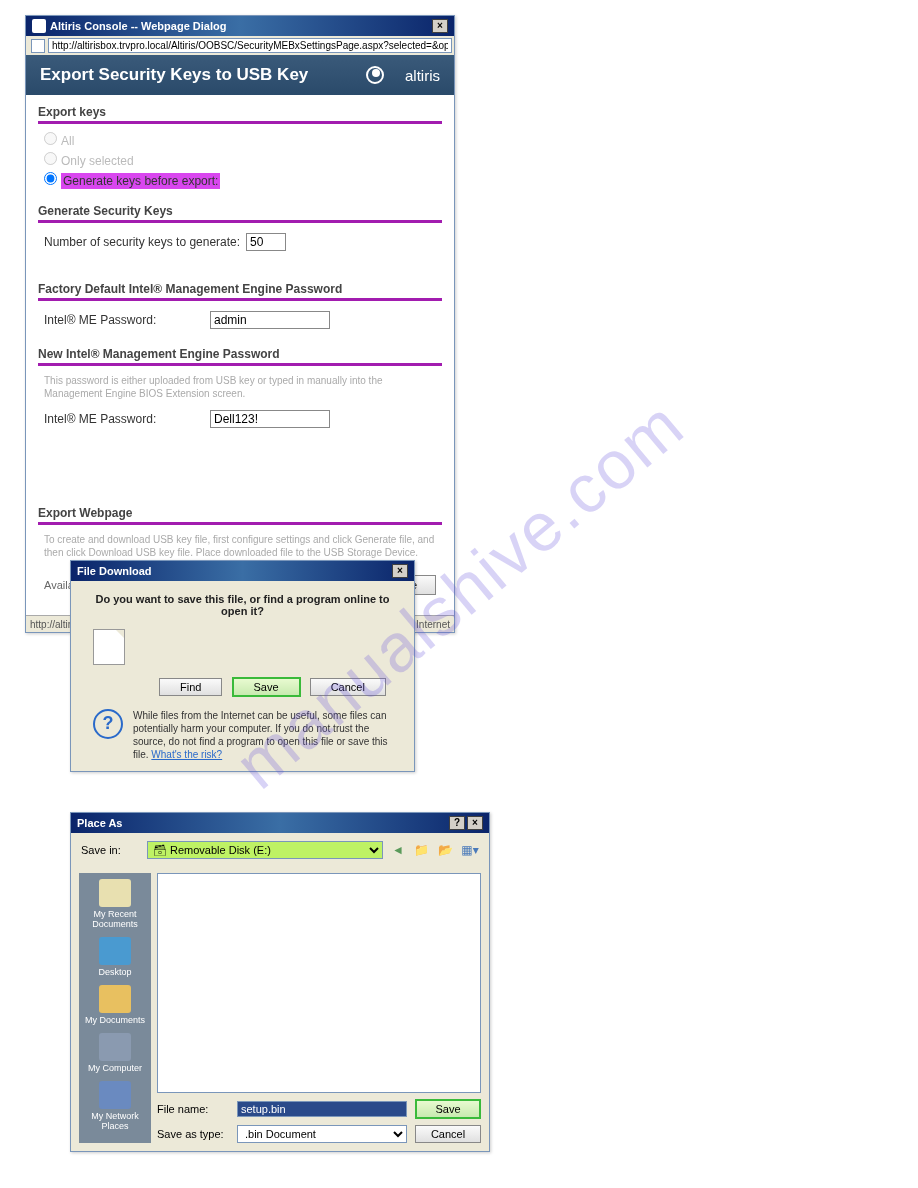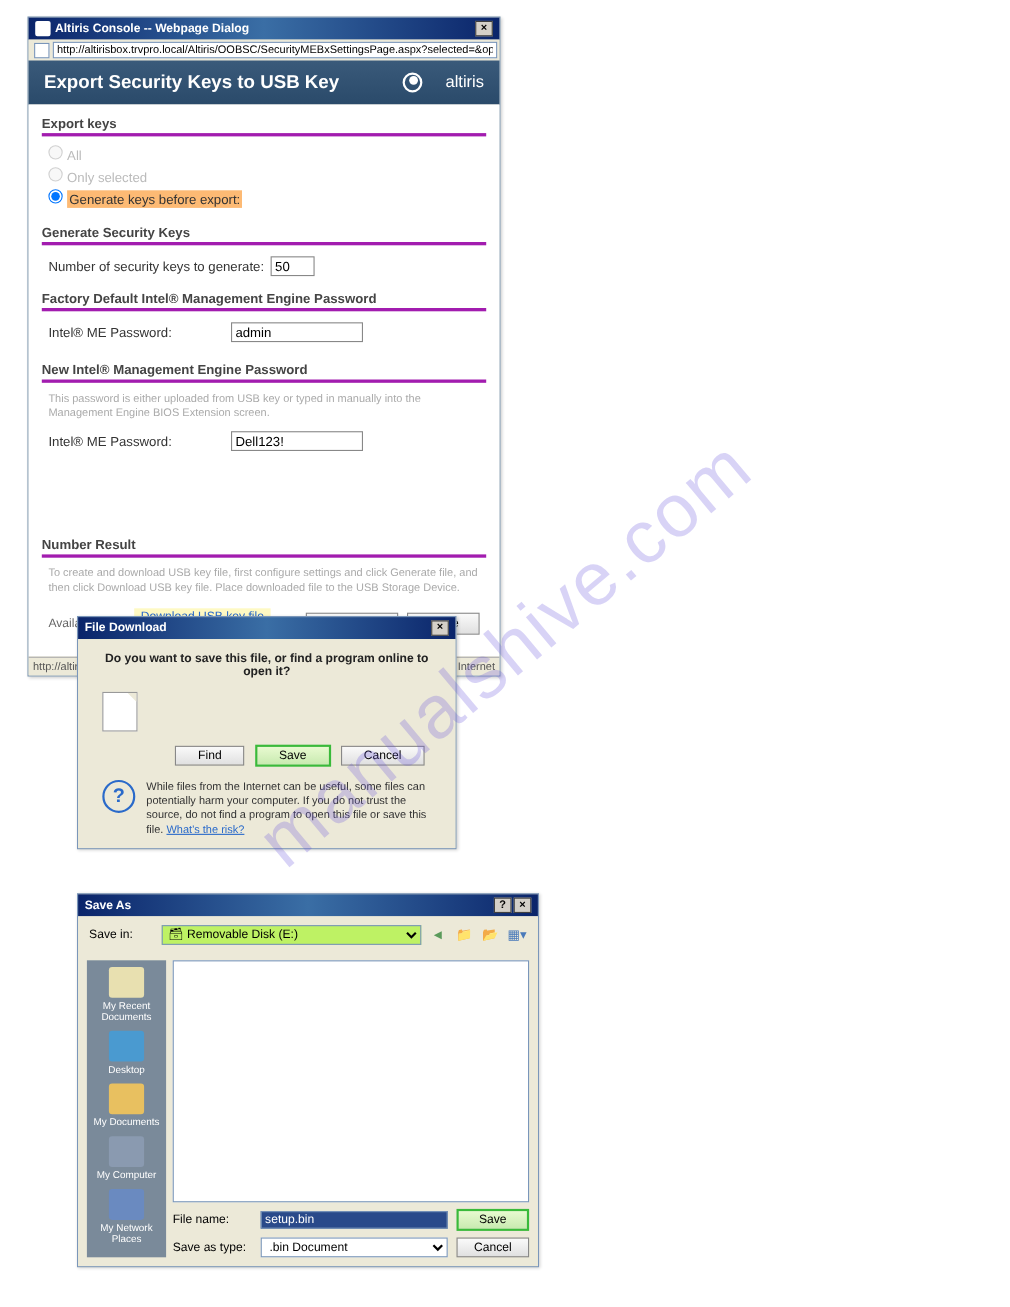--- a/index.html
+++ b/index.html
@@ -13,30 +13,30 @@
 .titlebar .ico { width: 14px; height: 14px; background: #fff; margin-right: 4px; display: inline-block; border-radius: 2px; }
 .titlebar .spacer { flex: 1; }
 .titlebar .xbtn { width: 16px; height: 14px; background: #d4d0c8; border: 1px solid #404040; color: #000; font-size: 10px; text-align: center; line-height: 11px; margin-left: 2px; }
 .titlebar .hbtn { width: 16px; height: 14px; background: #d4d0c8; border: 1px solid #404040; color: #000; font-size: 10px; text-align: center; line-height: 11px; margin-left: 2px; font-weight: bold; }
 
 .addrbar { background: #ece9d8; padding: 2px; display: flex; align-items: center; }
 .addrbar input { flex: 1; font-size: 10px; padding: 1px 3px; border: 1px solid #7a96ba; background: #fff; }
 
 .banner { background: linear-gradient(to bottom,#3a5a7a,#2a4a6a); color: #fff; padding: 10px 14px; display: flex; align-items: center; }
 .banner-title { font-size: 17px; font-weight: bold; flex: 1; }
-.brand { font-size: 15px; display: flex; align-items: flex-start; gap: 21px; }
+.brand { font-size: 15px; display: flex; align-items: center; gap: 21px; }
 .brand-logo { width: 18px; height: 18px; border: 2px solid #fff; border-radius: 50%; position: relative; }
 .brand-logo::before { content: ''; position: absolute; width: 8px; height: 8px; background: #fff; border-radius: 50%; left: 4px; top: 1px; }
 
 .content { background: #fff; padding: 6px 12px 10px; }
 .sect-hdr { font-weight: bold; color: #444; font-size: 12px; padding: 4px 0 2px; border-bottom: 3px solid #a21caf; margin-bottom: 6px; }
 .radio-row { padding: 2px 6px; color: #333; font-size: 12px; }
 .radio-row.dis { color: #bbb; }
 .radio-row input { margin-right: 4px; }
-.highlight { background: #fdba74; padding: 1px 2px; }
+.highlight { background: #d946ef; padding: 1px 2px; }
 .fld-row { padding: 4px 6px; font-size: 12px; color: #333; display: flex; align-items: center; gap: 6px; }
 .fld-row label { min-width: 160px; }
 .fld-row input[type=text] { border: 1px solid #888; padding: 1px 3px; font-size: 12px; width: 120px; }
 .fld-row input.sm { width: 40px; }
 .help { color: #aaa; font-size: 10px; padding: 2px 6px 6px; line-height: 1.3; }
 .btnrow { display: flex; gap: 8px; align-items: center; padding: 8px 6px; }
 .btn { background: linear-gradient(to bottom,#fafafa,#e0e0e0); border: 1px solid #888; padding: 3px 18px; font-size: 11px; }
 .link-hl { background: #fef9c3; color: #2a6aca; padding: 2px 6px; font-size: 11px; }
 .avail { font-size: 11px; color: #666; }
 .ts { font-size: 9px; color: #aaa; }
@@ -111,34 +111,34 @@
     <div class="radio-row dis"><input type="radio" disabled="" style=""><span>All</span></div>
     <div class="radio-row dis"><input type="radio" disabled="" style=""><span>Only selected</span></div>
     <div class="radio-row"><input type="radio" checked="" style=""><span class="highlight">Generate keys before export:</span></div>
 
     <div class="sect-hdr" style="margin-top:10px;">Generate Security Keys</div>
     <div class="fld-row">
       <label style="min-width:auto;">Number of security keys to generate:</label>
       <input type="text" class="sm" value="50" style="">
     </div>
 
-    <div class="sect-hdr" style="margin-top:5px;">Factory Default Intel® Management Engine Password</div>
+    <div class="sect-hdr" style="margin-top:23px;">Factory Default Intel® Management Engine Password</div>
     <div class="fld-row">
       <label>Intel® ME Password:</label>
       <input type="text" value="admin" style="">
     </div>
 
     <div class="sect-hdr" style="margin-top:10px;">New Intel® Management Engine Password</div>
     <div class="help">This password is either uploaded from USB key or typed in manually into the Management Engine BIOS Extension screen.</div>
     <div class="fld-row">
       <label>Intel® ME Password:</label>
       <input type="text" value="Dell123!" style="">
     </div>
 
-    <div class="sect-hdr" style="margin-top:70px;">Number Result</div>
+    <div class="sect-hdr" style="margin-top:70px;">Export Webpage</div>
     <div class="help">To create and download USB key file, first configure settings and click Generate file, and then click Download USB key file. Place downloaded file to the USB Storage Device.</div>
     <div class="btnrow">
       <div style="flex:0 0 70px;">
         <div class="avail">Available:</div>
       </div>
       <div style="flex:1;text-align:left;">
         <span class="link-hl">Download USB key file</span><br>
         <span class="ts">6/27/2007 11:12:43 AM</span>
       </div>
       <button class="btn">Generate</button>
@@ -174,21 +174,21 @@
       <div>
         <span>While files from the Internet can be useful, some files can potentially harm your computer. If you do not trust the source, do not find a program to open this file or save this file.</span>
         <a href="#" class="risk-link">What's the risk?</a>
       </div>
     </div>
   </div>
 </div>
 
 <div class="win" id="saveas-dialog">
   <div class="titlebar">
-    <span>Save As</span>
+    <span>Place As</span>
     <span class="spacer"></span>
     <span class="hbtn">?</span>
     <span class="xbtn">×</span>
   </div>
   <div style="background:#ece9d8;padding:6px 10px 0;">
     <div class="savein-row">
       <span style="width:60px;">Save in:</span>
       <select><option>🗃 Removable Disk (E:)</option></select>
       <span class="sv-tool" style="color:#5a9a5a;">◄</span>
       <span class="sv-tool" style="color:#c8a030;">📁</span>

